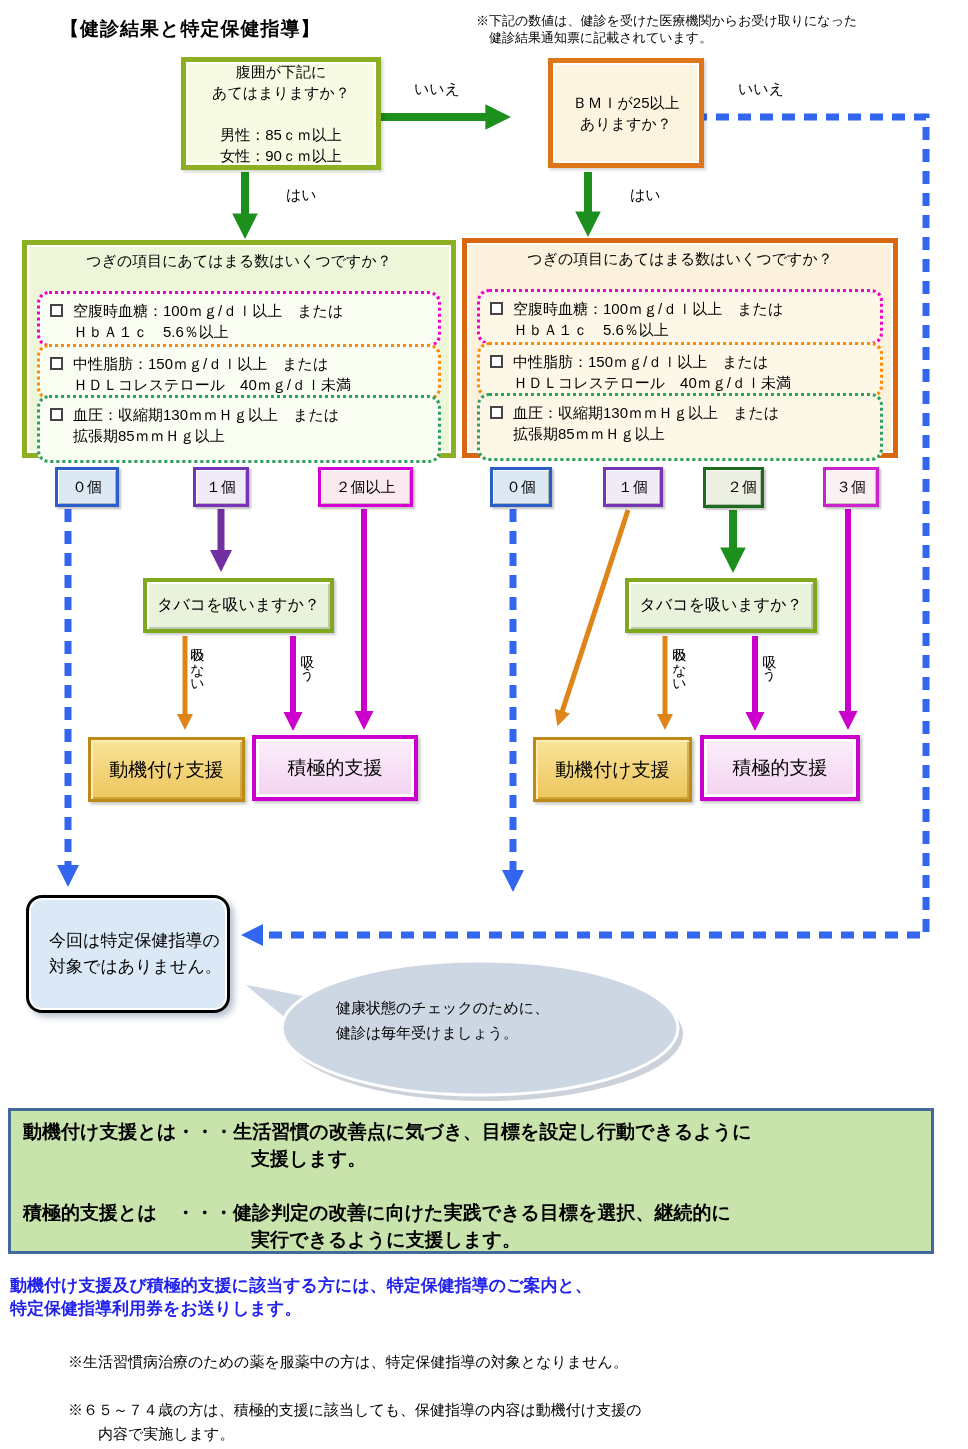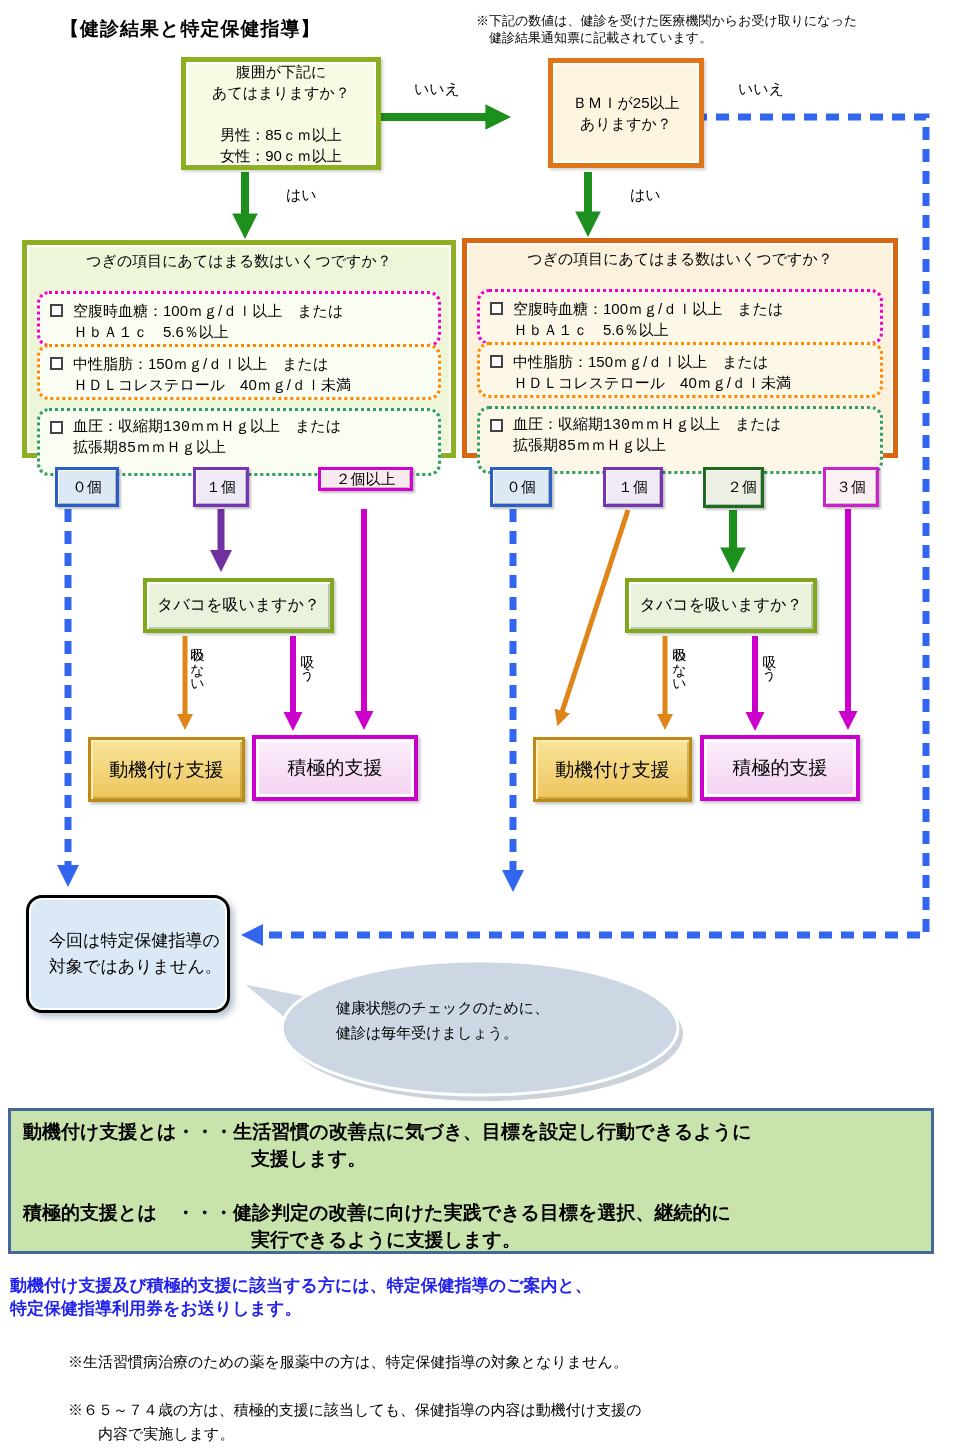--- a/index.html
+++ b/index.html
@@ -36,31 +36,31 @@
   #big-right { left:462px; top:238px; width:436px; height:220px;
                border:5px solid #D96712; background:#FBF1DC;
                box-shadow: inset 0 0 0 2px #fff; }
   .big-header { position:absolute; left:0; right:0; top:7px; text-align:center; font-size:15px; }
   .chk-item { position:absolute; left:10px; right:10px; height:56px;
               border-width:3px; border-style:dotted; border-radius:12px;
               display:flex; gap:10px; padding:6px 4px 4px 10px;
               font-size:15px; line-height:21px; }
   .chk-item.i1 { top:46px;  border-color:#F000C8; }
   .chk-item.i2 { top:99px;  border-color:#FF8A00; }
-  .chk-item.i3 { top:163px; height:68px; border-color:#2E9E63;font-family:Liberation Mono, monospace; }
+  .chk-item.i3 { top:150px; height:68px; border-color:#2E9E63; }
   #big-left  .chk-item { background:#FAFDF1; }
   #big-right .chk-item { background:#FDF7E7; }
   .checkbox { flex:0 0 auto; width:13px; height:13px; margin-top:4px; border:2px solid #444; background:#fff; }
 
   .count { display:flex; align-items:center; justify-content:center; font-size:15px; z-index:10;
            border-width:3px; border-style:solid;
            box-shadow: inset 1px 1px 0 rgba(255,255,255,.95), inset -1px -1px 0 rgba(0,0,0,.22), 2px 2px 2px rgba(0,0,0,.25); }
   #c-l0 { left:55px;  top:467px; width:64px; height:40px; border-color:#2B5FC7; background:#DCE9F5; }
   #c-l1 { left:193px; top:467px; width:56px; height:40px; border-color:#7735B5; background:#EFEAF6; }
-  #c-l2 { left:318px; top:467px; width:95px; height:24px; border-color:#D400D4; background:#FAE9EE; }
+  #c-l2 { left:318px; top:467px; width:95px; height:40px; border-color:#D400D4; background:#FAE9EE; }
   #c-r0 { left:490px; top:467px; width:62px; height:40px; border-color:#2B5FC7; background:#DCE9F5; }
   #c-r1 { left:603px; top:467px; width:60px; height:40px; border-color:#7735B5; background:#EFEAF6; }
   #c-r2 { left:703px; top:467px; width:61px; height:41px; border-color:#1D6B1D; background:#EBF0E2;padding-left:17px; }
   #c-r3 { left:823px; top:467px; width:56px; height:40px; border-color:#CC22CC; background:#FBF0F2; }
 
   .smoke { display:flex; align-items:center; justify-content:center; font-size:16px; z-index:10;
            border:4px solid #7FA81E; background:#E9F2DA;
            box-shadow: inset 2px 2px 0 rgba(255,255,255,.9), inset -2px -2px 0 rgba(0,0,0,.18), 2px 2px 2px rgba(0,0,0,.2); }
   #smoke-left  { left:143px; top:578px; width:191px; height:55px; }
   #smoke-right { left:625px; top:578px; width:192px; height:55px; }

